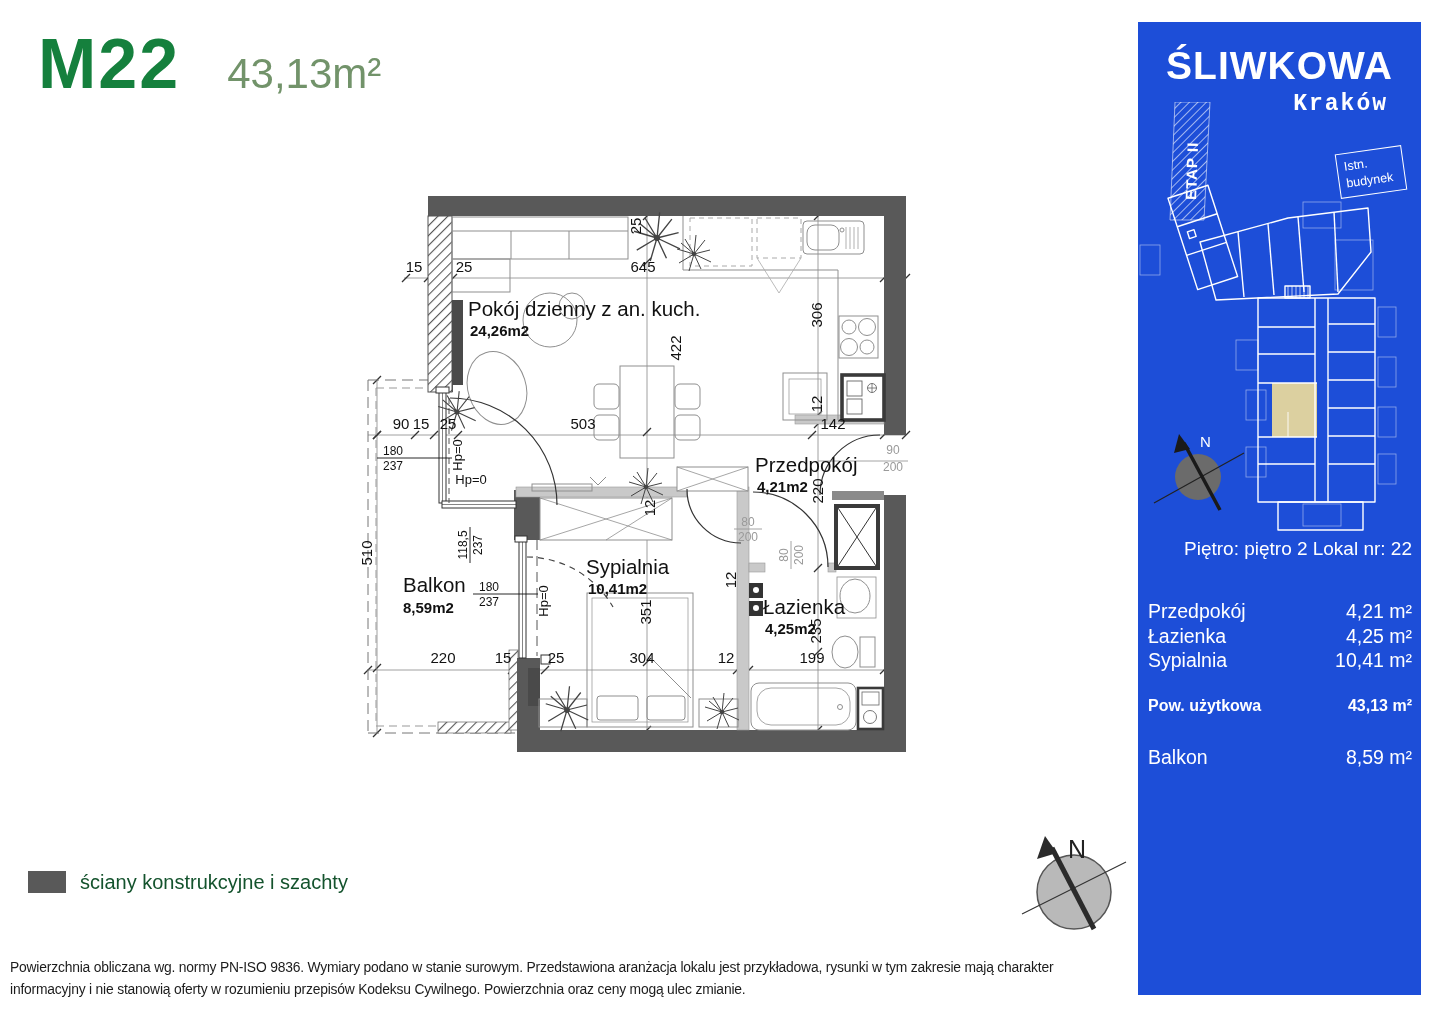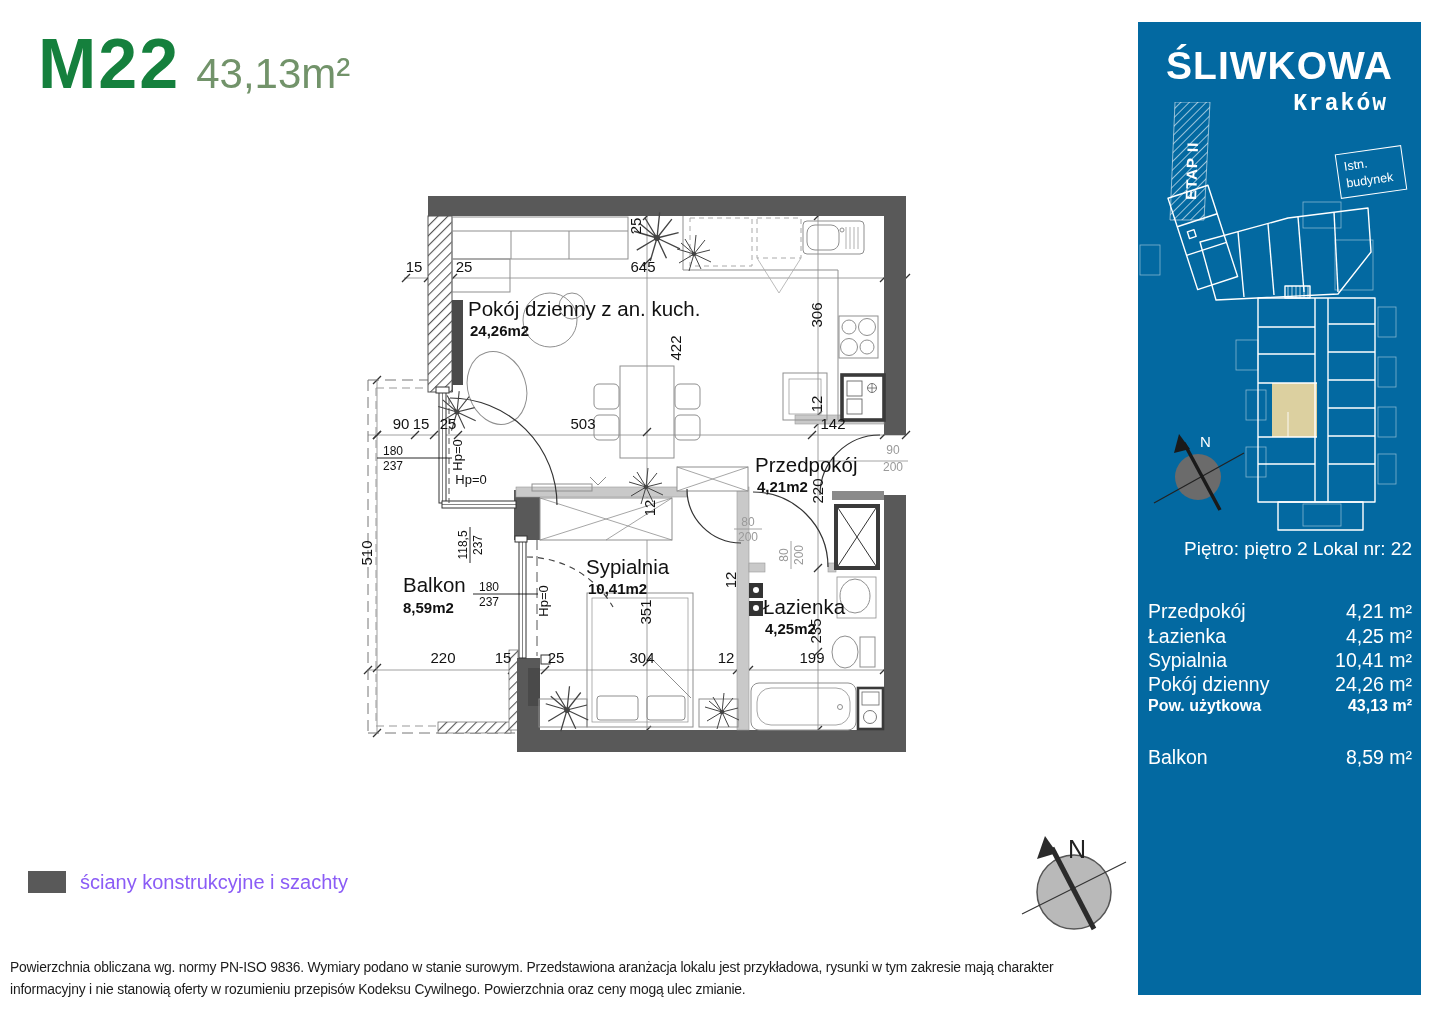--- a/index.html
+++ b/index.html
@@ -1,31 +1,31 @@
 <!DOCTYPE html>
 <html><head>
 <meta charset="utf-8">
 <style>
   html,body{margin:0;padding:0;background:#ffffff;}
   #stage{position:relative;width:1445px;height:1022px;background:#fff;overflow:hidden;
          font-family:"Liberation Sans", sans-serif;}
   
   .hdr{position:absolute;left:38px;top:24px;white-space:nowrap;}
   .hdr .code{font-size:70px;font-weight:800;letter-spacing:2px;color:#15803d;}
-  .hdr .area{font-size:42px;font-weight:400;color:#72936a;margin-left:16px;}
+  .hdr .area{font-size:42px;font-weight:400;color:#72936a;margin-left:47px;}
   
   .legend{position:absolute;left:28px;top:869px;}
   .leg-row{display:flex;align-items:center;height:26px;}
   .swatch{width:38px;height:22px;margin-right:14px;}
-  .leg-label{font-size:20px;color:#8b5cf6;}
+  .leg-label{font-size:20px;color:#14532d;}
   
   .footer{position:absolute;left:10px;top:956px;width:1115px;font-size:14px;line-height:22px;
           color:#1c1c1c;letter-spacing:-0.2px;transform:scaleX(0.99);transform-origin:left top;}
   
-  .panel{position:absolute;left:1138px;top:22px;width:283px;height:973px;background:#0369a1;}
+  .panel{position:absolute;left:1138px;top:22px;width:283px;height:973px;background:#1d4ed8;}
   .p-title{position:absolute;top:22px;left:0;width:100%;text-align:center;color:#fff;
            font-size:39px;font-weight:700;letter-spacing:1px;}
   .p-city{position:absolute;top:69px;right:33px;color:#fff;font-size:23px;font-weight:700;letter-spacing:2px;font-family:Liberation Mono, monospace;}
   .siteplan{position:absolute;left:0;top:80px;}
   .p-info{position:absolute;left:10px;right:9px;color:#fff;font-size:19px;white-space:nowrap;}
   .p-row{position:absolute;left:10px;right:9px;color:#fff;font-size:19.5px;white-space:nowrap;}
   .p-row .v{position:absolute;right:0;top:0;}
   .p-row.bold{font-weight:700;font-size:16px;}
   .p-info .v{position:absolute;right:0;top:0;}
   
@@ -418,24 +418,20 @@
       <span class="v">4,21 m²</span>
     </div>
     <div class="p-row" style="top:603px;">
       <span>Łazienka</span>
       <span class="v">4,25 m²</span>
     </div>
     <div class="p-row" style="top:627px;">
       <span>Sypialnia</span>
       <span class="v">10,41 m²</span>
     </div>
-    <div class="p-row" style="top:651px;">
-      <span>Pokój dzienny</span>
-      <span class="v">24,26 m²</span>
-    </div>
     <div class="p-row bold" style="top:675px;">
       <span>Pow. użytkowa</span>
       <span class="v">43,13 m²</span>
     </div>
     <div class="p-row" style="top:724px;">
       <span>Balkon</span>
       <span class="v">8,59 m²</span>
     </div>
   </div>
 </div>

